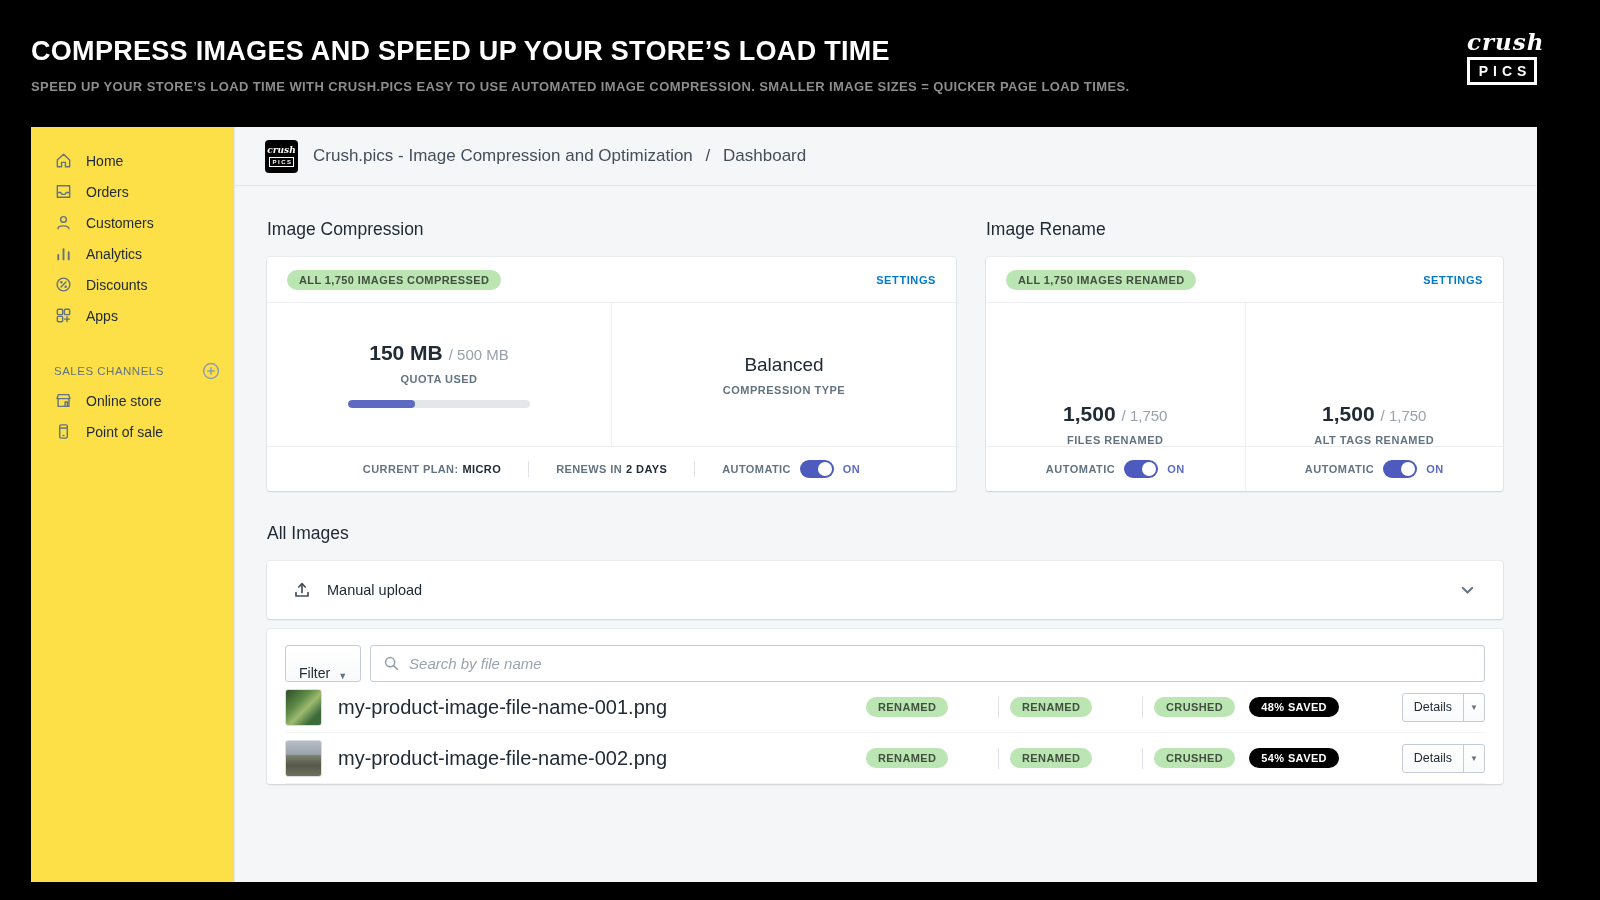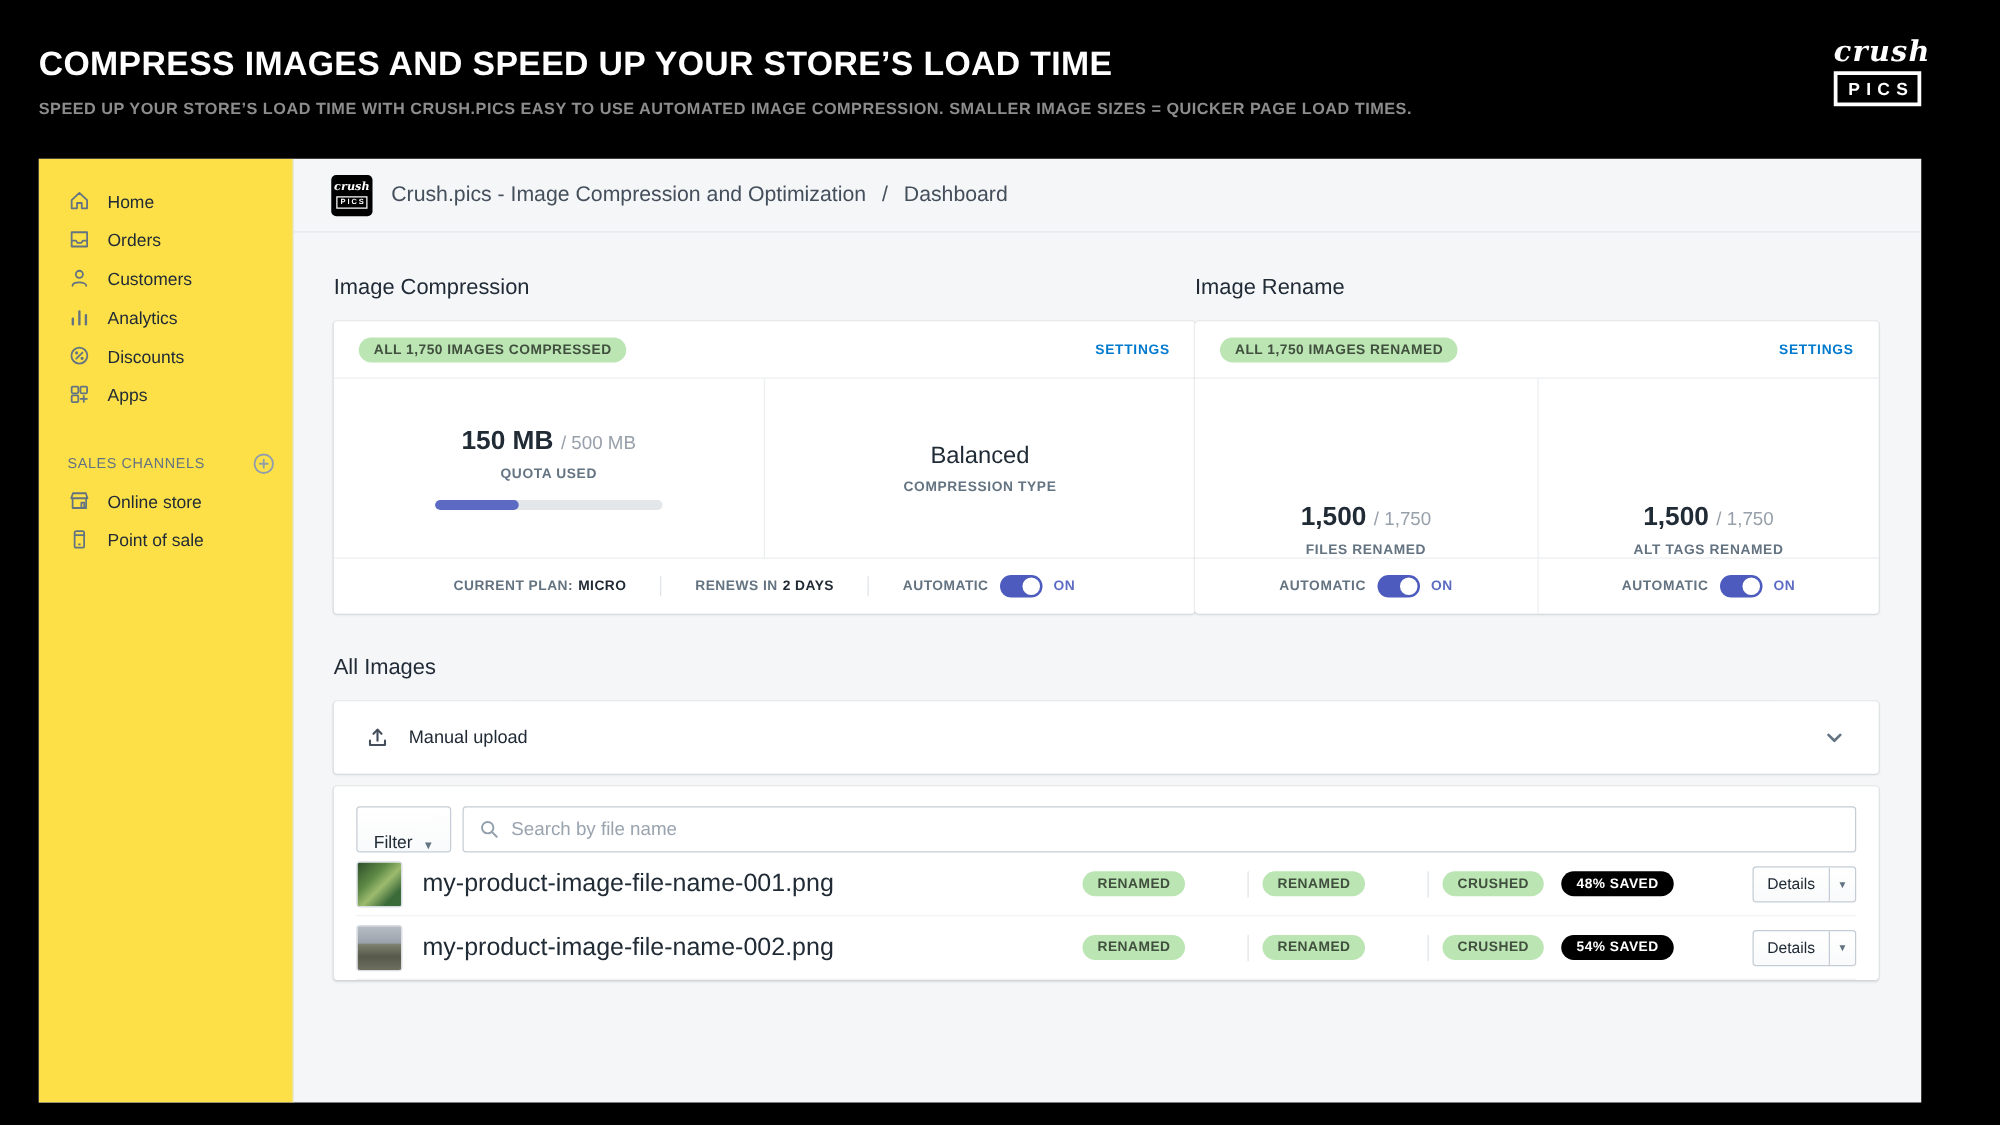--- a/index.html
+++ b/index.html
@@ -27,21 +27,21 @@
   
   .main { flex:1; display:flex; flex-direction:column; min-width:0; }
   .topbar { height:59px; display:flex; align-items:center; gap:15px; padding-left:30px; border-bottom:1px solid #e3e7eb; flex-shrink:0; }
   .mini-logo { width:33px; height:33px; background:#000; border-radius:4px; color:#fff; display:flex; flex-direction:column; align-items:center; justify-content:center; flex-shrink:0; }
   .mini-logo .s1 { font-family:"DejaVu Serif",serif; font-style:italic; font-weight:bold; font-size:9px; line-height:1; }
   .mini-logo .s2 { border:1px solid #fff; font-size:6px; font-weight:bold; letter-spacing:1.5px; padding:1px 0 1px 2px; line-height:1; margin-top:2px; }
   .topbar-title { font-size:17px; color:#454f5b; white-space:nowrap; }
   .topbar-title .sep { margin:0 8px; color:#454f5b; }
 
   .content { padding:33px 34px 0 32px; flex:1; overflow:hidden; }
-  .cards-row { display:flex; }
+  .cards-row { display:flex; gap:30px; }
   .col-compression { width:689px; flex-shrink:0; }
   .col-rename { flex:1; min-width:0; }
   h2.section { font-size:17.5px; font-weight:400; color:#212b36; margin-bottom:17px; }
 
   .card { background:#fff; border-radius:3px; box-shadow:0 1px 2px rgba(22,29,37,.12), 0 0 0 1px rgba(63,63,68,.05); }
 
   .card-head { height:46px; display:flex; align-items:center; justify-content:space-between; padding:0 20px; border-bottom:1px solid #eceef0; }
   .badge-green { background:#bbe5b3; color:#414f3e; font-size:11px; font-weight:bold; letter-spacing:.4px; padding:4px 12px; border-radius:11px; white-space:nowrap; }
   .badge-indigo { background:#000000; color:#fff; font-size:11px; font-weight:bold; letter-spacing:.4px; padding:4px 12px; border-radius:11px; white-space:nowrap; }
   .settings-link { color:#007ace; font-size:11px; font-weight:bold; letter-spacing:.6px; cursor:pointer; text-decoration:none; }
@@ -74,21 +74,21 @@
 
   .upload-card { height:58px; display:flex; align-items:center; gap:15px; padding:0 25px; margin-bottom:10px; }
   .upload-label { font-size:14.5px; color:#212b36; }
   .upload-chevron { margin-left:auto; cursor:pointer; }
 
   .table-card { padding:16px 18px 0; }
   .filter-row { display:flex; gap:9px; }
   .filter-btn { display:flex; align-items:flex-end; gap:8px; border:1px solid #c4cdd5; background:linear-gradient(#fff,#f9fafb); border-radius:3px; padding:0 13px; height:37px; font-size:14px; color:#212b36; cursor:pointer; font-family:inherit; }
   .caret-sm { font-size:9px; color:#637381; }
   .search-box { flex:1; position:relative; }
-  .search-box input { width:100%; height:37px; border:1px solid #c4cdd5; border-radius:3px; padding:0 12px 0 38px; font-size:15px; color:#212b36; font-family:inherit; background:#fff; }
+  .search-box input { width:100%; height:37px; border:1px solid #c4cdd5; border-radius:3px; padding:0 12px 0 38px; font-size:15px; color:#212b36; font-family:inherit; background:#fff;font-style:italic; }
   .search-box input::placeholder { color:#9aa4af; }
   .search-icon { position:absolute; left:12px; top:9px; }
 
   .thead { display:flex; align-items:center; padding:24px 0 14px; font-size:14px; font-weight:bold; color:#212b36; border-bottom:1px solid #eceef0; }
   .trow { display:flex; align-items:center; height:51px; border-bottom:1px solid #f1f3f5; }
   .c-file { width:581px; display:flex; align-items:center; gap:16px; }
   .c-alt { width:120px; display:flex; }
   .c-sep { width:24px; display:flex; justify-content:center; }
   .sep-line { width:1px; height:21px; background:#dfe3e8; }
   .c-name { width:120px; display:flex; }

